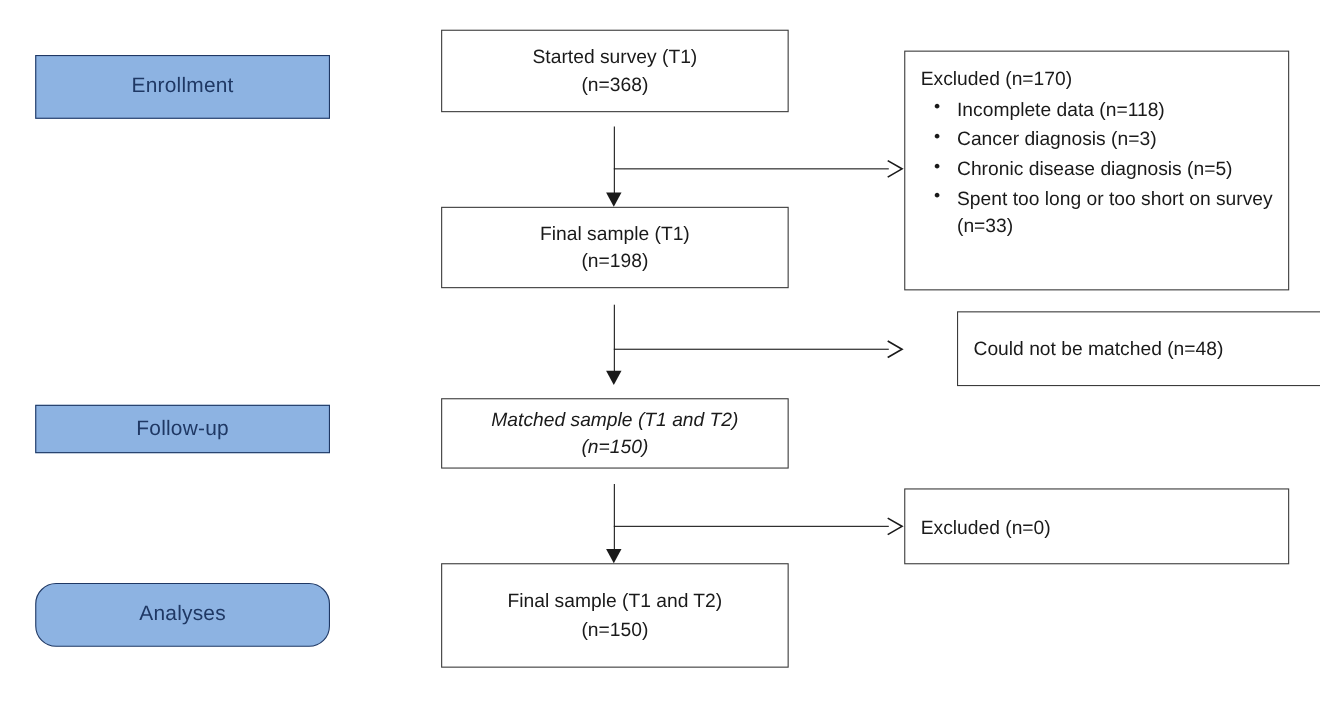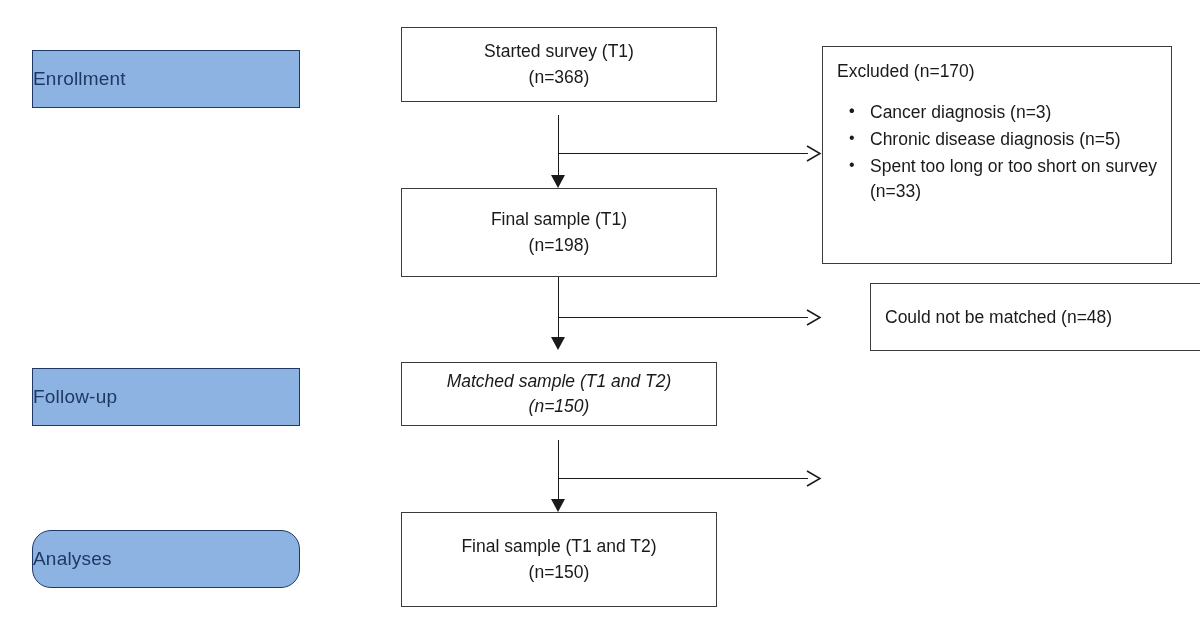--- a/index.html
+++ b/index.html
@@ -21,21 +21,21 @@
   }
 
   
   .stage-box {
     position: absolute;
     background: #8DB3E2;
     border: 1.5px solid #1F3864;
     box-sizing: border-box;
     display: flex;
     align-items: center;
-    justify-content: flex-start;
+    justify-content: center;
     color: #1F3864;
     font-size: 19px;
     letter-spacing: 0.2px;
   }
 
   
   .flow-box {
     position: absolute;
     background: #ffffff;
     border: 1.4px solid #3b3b3b;
@@ -57,21 +57,21 @@
   }
   .flow-box.left-text.vcenter {
     justify-content: center;
   }
   .flow-box .line {
     white-space: nowrap;
   }
 
   
   .excl-title {
-    margin-bottom: 14px;
+    margin-bottom: 1px;
   }
   .excl-list {
     margin: 0;
     padding: 0;
     list-style: none;
   }
   .excl-list li {
     position: relative;
     padding-left: 33px;
     margin-top: 2px;
@@ -113,73 +113,77 @@
 </style>
 </head>
 <body>
 
 <div id="canvas">
 
   <div class="stage-box" style="left:32px; top:50px; width:268px; height:58px;">
     <span>Enrollment</span>
   </div>
 
-  <div class="stage-box" style="left:32px; top:368px; width:268px; height:58px;">
+  <div class="stage-box" style="left:32px; top:368px; width:268px; height:44px;">
     <span>Follow-up</span>
   </div>
 
   <div class="stage-box" style="left:32px; top:530px; width:268px; height:58px;border-radius:19px;">
     <span>Analyses</span>
   </div>
 
   <div class="flow-box" style="left:401px; top:27px; width:316px; height:75px;">
     <span class="line">Started survey (T1)</span>
     <span class="line">(n=368)</span>
   </div>
 
-  <div class="flow-box" style="left:401px; top:188px; width:316px; height:89px;">
+  <div class="flow-box" style="left:401px; top:188px; width:316px; height:74px;">
     <span class="line">Final sample (T1)</span>
     <span class="line">(n=198)</span>
   </div>
 
   <div class="flow-box" style="left:401px; top:362px; width:316px; height:64px;font-style:italic;">
     <span class="line">Matched sample (T1 and T2)</span>
     <span class="line">(n=150)</span>
   </div>
 
   <div class="flow-box" style="left:401px; top:512px; width:316px; height:95px;">
     <span class="line">Final sample (T1 and T2)</span>
     <span class="line">(n=150)</span>
   </div>
 
   <div class="flow-box left-text" style="left:822px; top:46px; width:350px; height:218px;">
     <div class="excl-title">Excluded (n=170)</div>
     <ul class="excl-list">
       <li>
         <span class="bullet">•</span>
+        <span>Incomplete data (n=118)</span>
       </li>
       <li>
         <span class="bullet">•</span>
         <span>Cancer diagnosis (n=3)</span>
       </li>
       <li>
         <span class="bullet">•</span>
         <span>Chronic disease diagnosis (n=5)</span>
       </li>
       <li>
         <span class="bullet">•</span>
         <span>Spent too long or too short on survey (n=33)</span>
       </li>
     </ul>
   </div>
 
   <div class="flow-box left-text vcenter" style="left:822px; top:283px; width:350px; height:68px;margin-left:48px;">
     <span>Could not be matched (n=48)</span>
   </div>
 
+  <div class="flow-box left-text vcenter" style="left:822px; top:444px; width:350px; height:69px;">
+    <span>Excluded (n=0)</span>
+  </div>
 
   <div class="vline" style="left:558px; top:115px; height:61px;"></div>
   <div class="arrow-down" style="left:551px; top:175px;"></div>
 
   <div class="hline" style="left:558px; top:153px; width:250px;"></div>
   <div class="arrow-right-open" style="left:806px; top:145px;">
     <svg width="16" height="17" viewBox="0 0 16 17">
       <path d="M1 1 L14 8.5 L1 16" fill="none" stroke="#1a1a1a" stroke-width="1.5"></path>
     </svg>
   </div>

